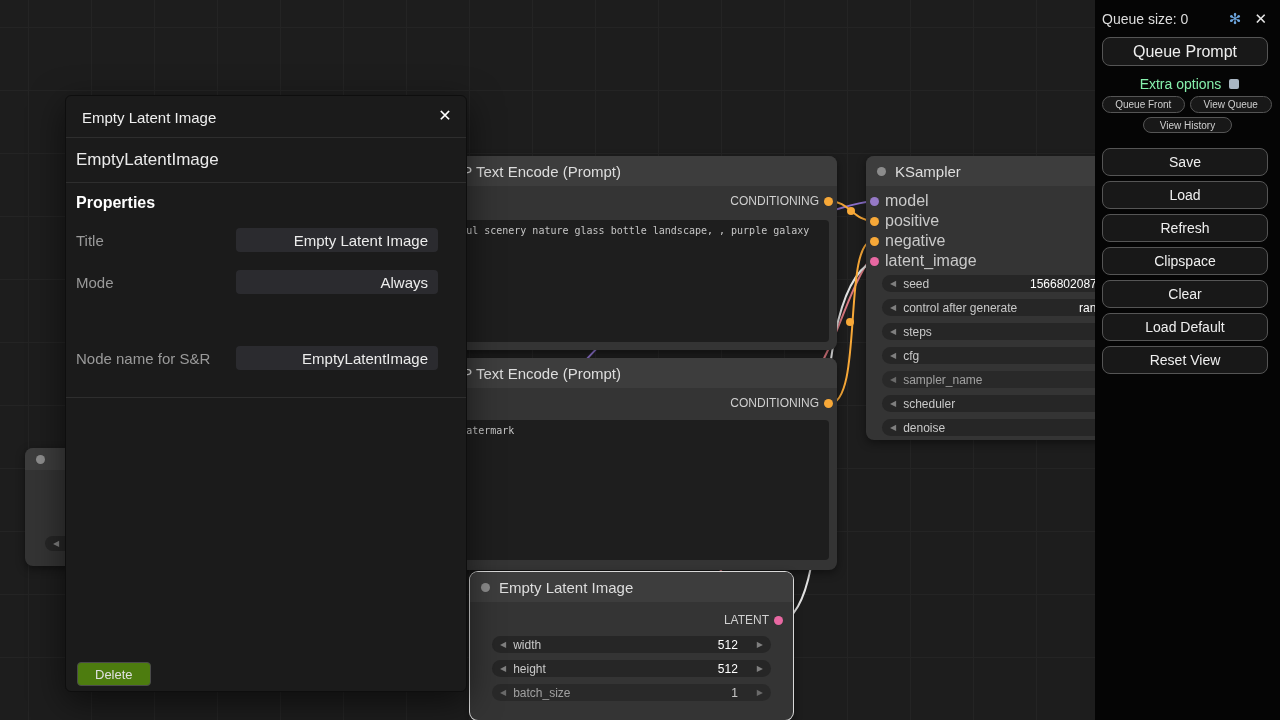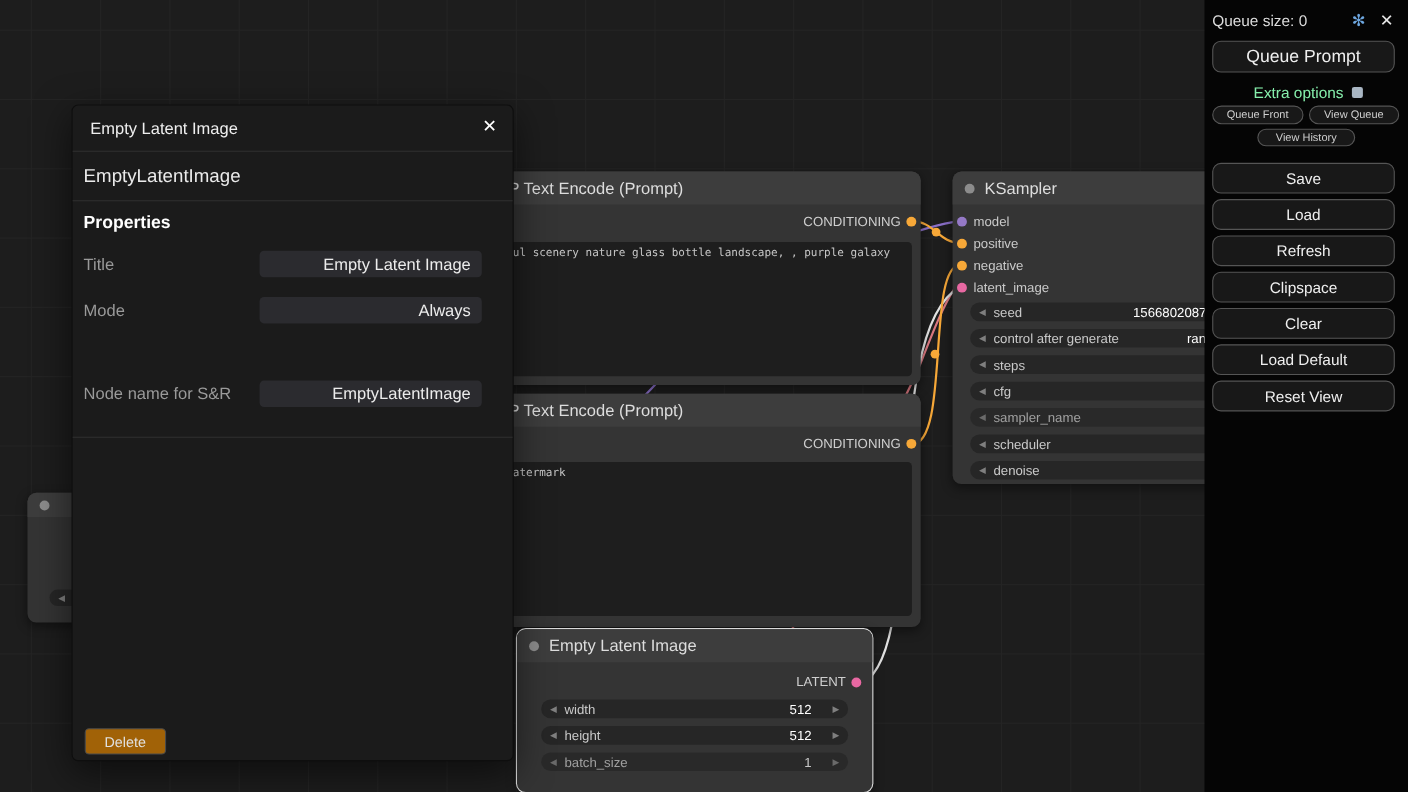--- a/index.html
+++ b/index.html
@@ -21,21 +21,21 @@
     display:flex;align-items:center;gap:9px;padding:0 11px;color:#dddddd;font-size:15px;white-space:nowrap;overflow:hidden;}
   .tdot{width:9px;height:9px;border-radius:50%;background:#8c8c8c;flex:none;}
   .slot-out{position:relative;height:30px;display:flex;align-items:center;justify-content:flex-end;
     color:#cfcfcf;font-size:12px;padding-right:18px;}
   .sdot{position:absolute;width:9px;height:9px;border-radius:50%;top:50%;margin-top:-4.5px;}
   .sdot.right{right:4px;}
   .ta{position:absolute;left:8px;right:8px;background:#1e1e1e;border-radius:4px;color:#c6c6c6;
     font-family:"DejaVu Sans Mono",monospace;font-size:10px;line-height:13px;padding:4px 6px;
     overflow:hidden;word-break:break-word;}
   .in-row{position:relative;height:20px;display:flex;align-items:center;padding-left:19px;
-    color:#c9c9c9;font-size:12px;}
+    color:#c9c9c9;font-size:16px;}
   .in-row .sdot{left:4px;}
   .pill{height:17px;background:#262626;border-radius:9px;display:flex;align-items:center;
     color:#c9c9c9;font-size:12px;padding:0 8px;gap:7px;position:relative;white-space:nowrap;}
   .arrow{color:#7f7f7f;font-size:8px;flex:none;}
   .pspacer{flex:1;}
   .pval{color:#ffffff;}
   .pval.abs{position:absolute;}
   .dim{opacity:.72;}
   .kwidgets{padding:4px 16px 0 16px;display:flex;flex-direction:column;gap:7px;}
   .kwidgets .pill{width:244px;box-sizing:border-box;}
@@ -48,21 +48,21 @@
   .d-close{position:absolute;right:6px;top:4px;width:30px;height:30px;display:flex;align-items:center;
     justify-content:center;font-size:16px;color:#ffffff;cursor:pointer;}
   .d-div{position:absolute;left:0;right:0;height:1px;background:#2e2e2e;}
   .d-sub{position:absolute;left:10px;top:54px;font-size:17px;color:#eaeaea;}
   .d-head{position:absolute;left:10px;top:98px;font-size:16px;font-weight:700;color:#ffffff;}
   .d-row{position:absolute;left:10px;right:28px;height:24px;display:flex;align-items:center;
     justify-content:space-between;}
   .d-label{color:#9a9a9a;font-size:15px;}
   .d-input{width:202px;height:24px;background:#2b2b2f;border-radius:4px;display:flex;align-items:center;
     justify-content:flex-end;padding-right:10px;font-size:15px;color:#ececec;box-sizing:border-box;}
-  .d-delete{position:absolute;left:11px;top:566px;height:22px;padding:0 17px;background:#a16207;
+  .d-delete{position:absolute;left:11px;top:566px;height:22px;padding:0 17px;background:#4d7c0f;
     border:1px solid #4a4a4a;border-radius:4px;font-size:13px;color:#e0e0e0;display:flex;align-items:center;}
   
   .sidebar{position:absolute;left:1095px;top:0;width:185px;height:720px;background:#050505;z-index:6;color:#e8e8e8;}
   .q-row{position:absolute;left:7px;right:13px;top:10px;display:flex;align-items:center;font-size:14px;color:#dddddd;}
   .q-spacer{flex:1;}
   .logo{color:#6ea7e0;font-size:15px;margin-right:13px;}
   .s-close{font-size:15px;color:#e8e8e8;cursor:pointer;}
   .btn{background:#181818;border:1px solid #555555;color:#efefef;display:flex;align-items:center;
     justify-content:center;box-sizing:border-box;cursor:pointer;}
   .qp-btn{position:absolute;left:7px;top:37px;width:166px;height:29px;border-radius:8px;font-size:16px;}

